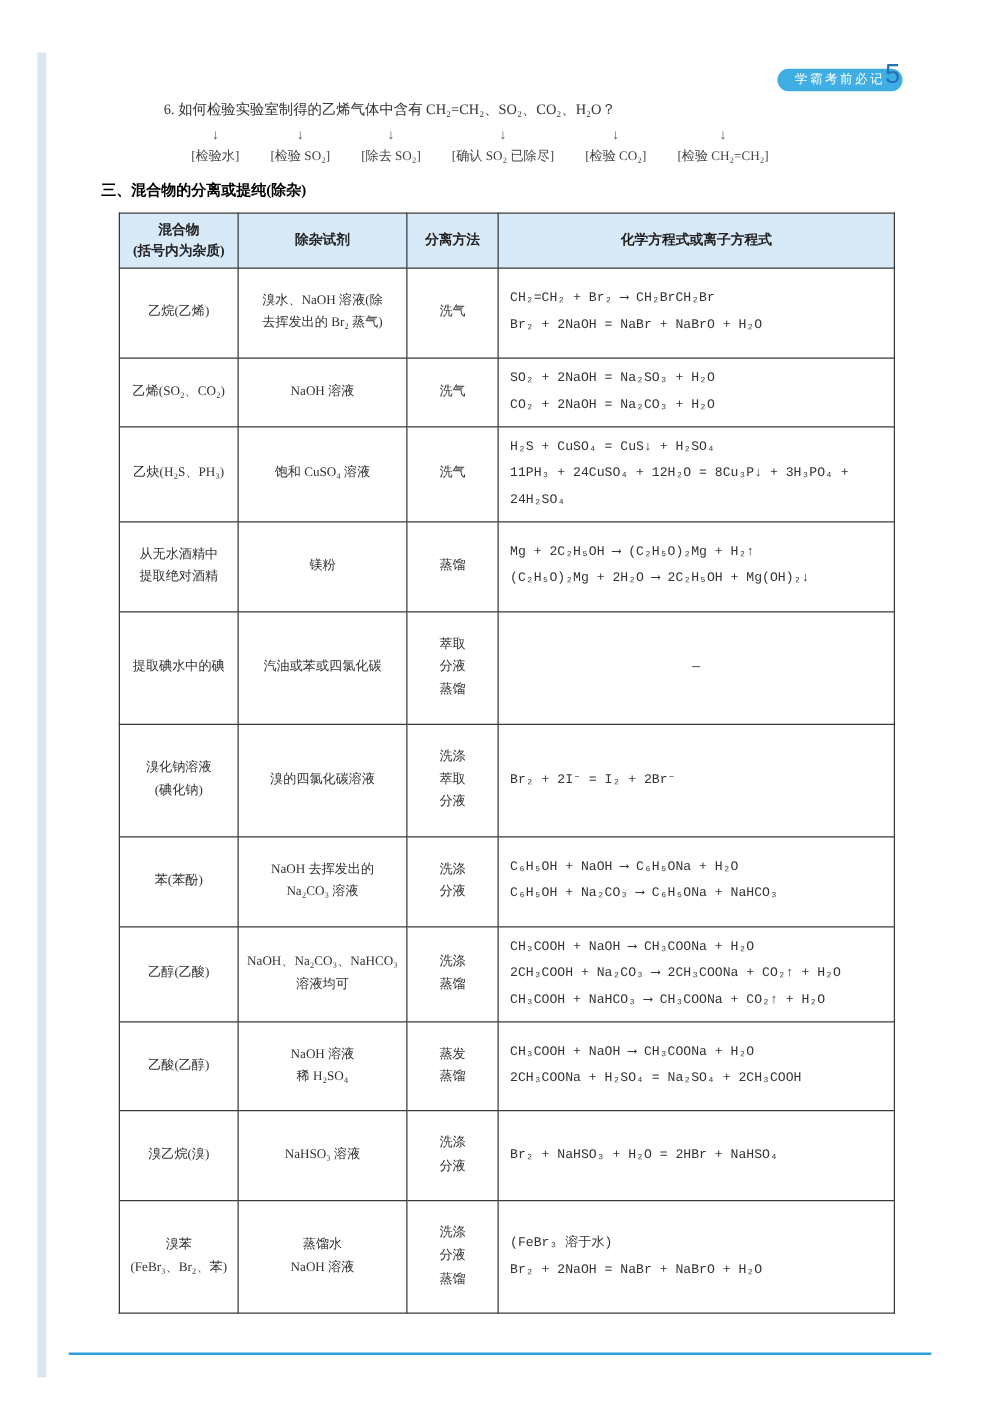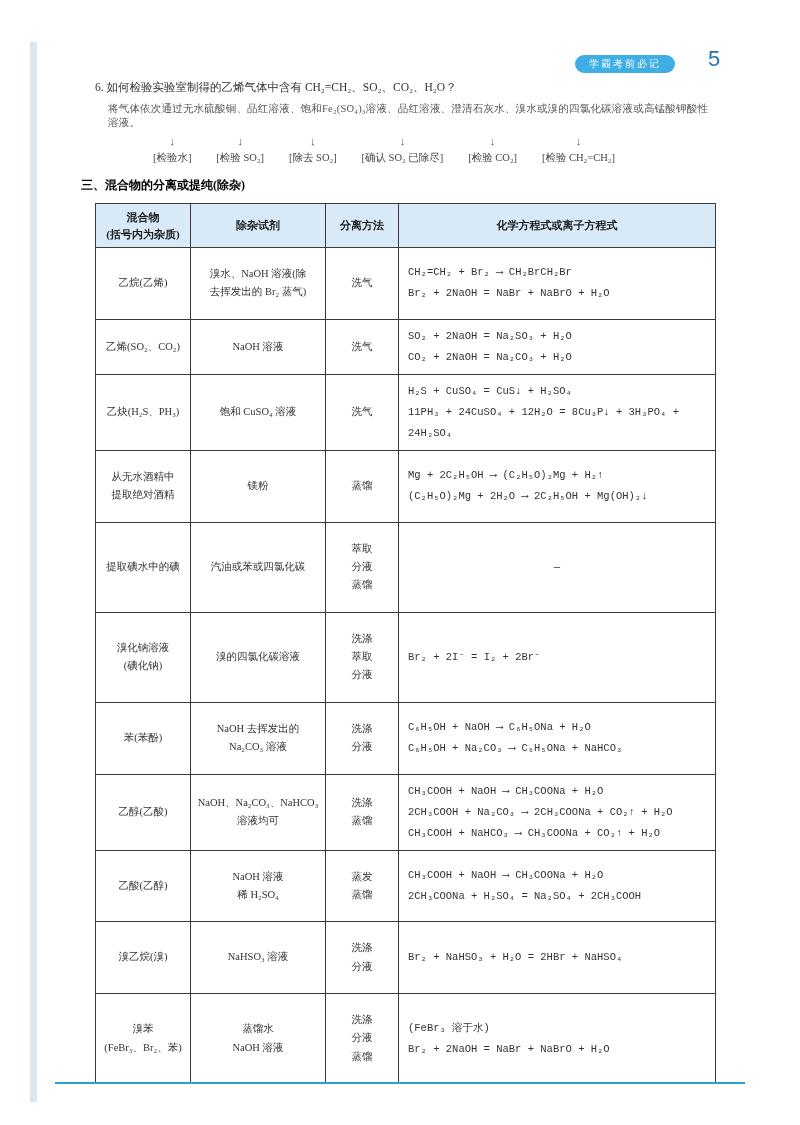--- a/index.html
+++ b/index.html
@@ -9,34 +9,34 @@
     font-family:"Liberation Serif","DejaVu Serif",serif;
     color:#222;
     position:relative;
     overflow:hidden;
   }
   .side-strip {
     position:absolute; left:30px; top:42px; width:7px; height:1060px;
     background:#d9e6ef;
   }
   .badge {
-    position:absolute; top:55px; left:575px;
+    position:absolute; top:55px; left:622px;
     background:#3eaee4; color:#fff;
     font-size:10px; line-height:1;
     padding:4px 14px; border-radius:10px;
     font-family:"Liberation Sans","DejaVu Sans",sans-serif;
     letter-spacing:2px;
   }
   .page-num {
     position:absolute; top:46px; left:708px;
     font-size:22px; color:#2573b5;
     font-family:"Liberation Sans","DejaVu Sans",sans-serif;
   }
   .content { position:absolute; left:95px; top:80px; width:620px; }
-  .q-line { font-size:11.5px; margin-bottom:7px; color:#333; }
+  .q-line { font-size:11.5px; margin-bottom:7px; color:#333;margin-left:36px; }
   .q-answer { font-size:10.5px; color:#555; margin-bottom:5px; padding-left:13px; letter-spacing:0.2px; }
   .steps-row {
     display:flex; justify-content:space-between; align-items:flex-end;
     padding:0 100px 0 58px; margin-bottom:12px;
   }
   .step { display:flex; flex-direction:column; align-items:center; font-size:10.5px; color:#444; }
   .step .arrow { font-size:11px; margin-bottom:4px; color:#555; }
   .section-title { font-weight:bold; font-size:12px; color:#000000; margin:2px 0 9px -14px; }
   table { border-collapse:collapse; width:620px; table-layout:fixed; }
   th, td {
@@ -63,21 +63,20 @@
 </style>
 </head>
 <body>
 
 <div class="side-strip"></div>
 <div class="badge">学霸考前必记</div>
 <div class="page-num">5</div>
 
 <div class="content">
   <div class="q-line">6. 如何检验实验室制得的乙烯气体中含有 CH₂=CH₂、SO₂、CO₂、H₂O？</div>
-  <div class="q-answer">将气体依次通过无水硫酸铜、品红溶液、饱和Fe₂(SO₄)₃溶液、品红溶液、澄清石灰水、溴水或溴的四氯化碳溶液或高锰酸钾酸性溶液。</div>
 
   <div class="steps-row" id="steps-row">
   <div class="step">
     <span class="arrow">↓</span>
     <span class="label">[检验水]</span>
   </div>
 
   <div class="step">
     <span class="arrow">↓</span>
     <span class="label">[检验 SO₂]</span>

